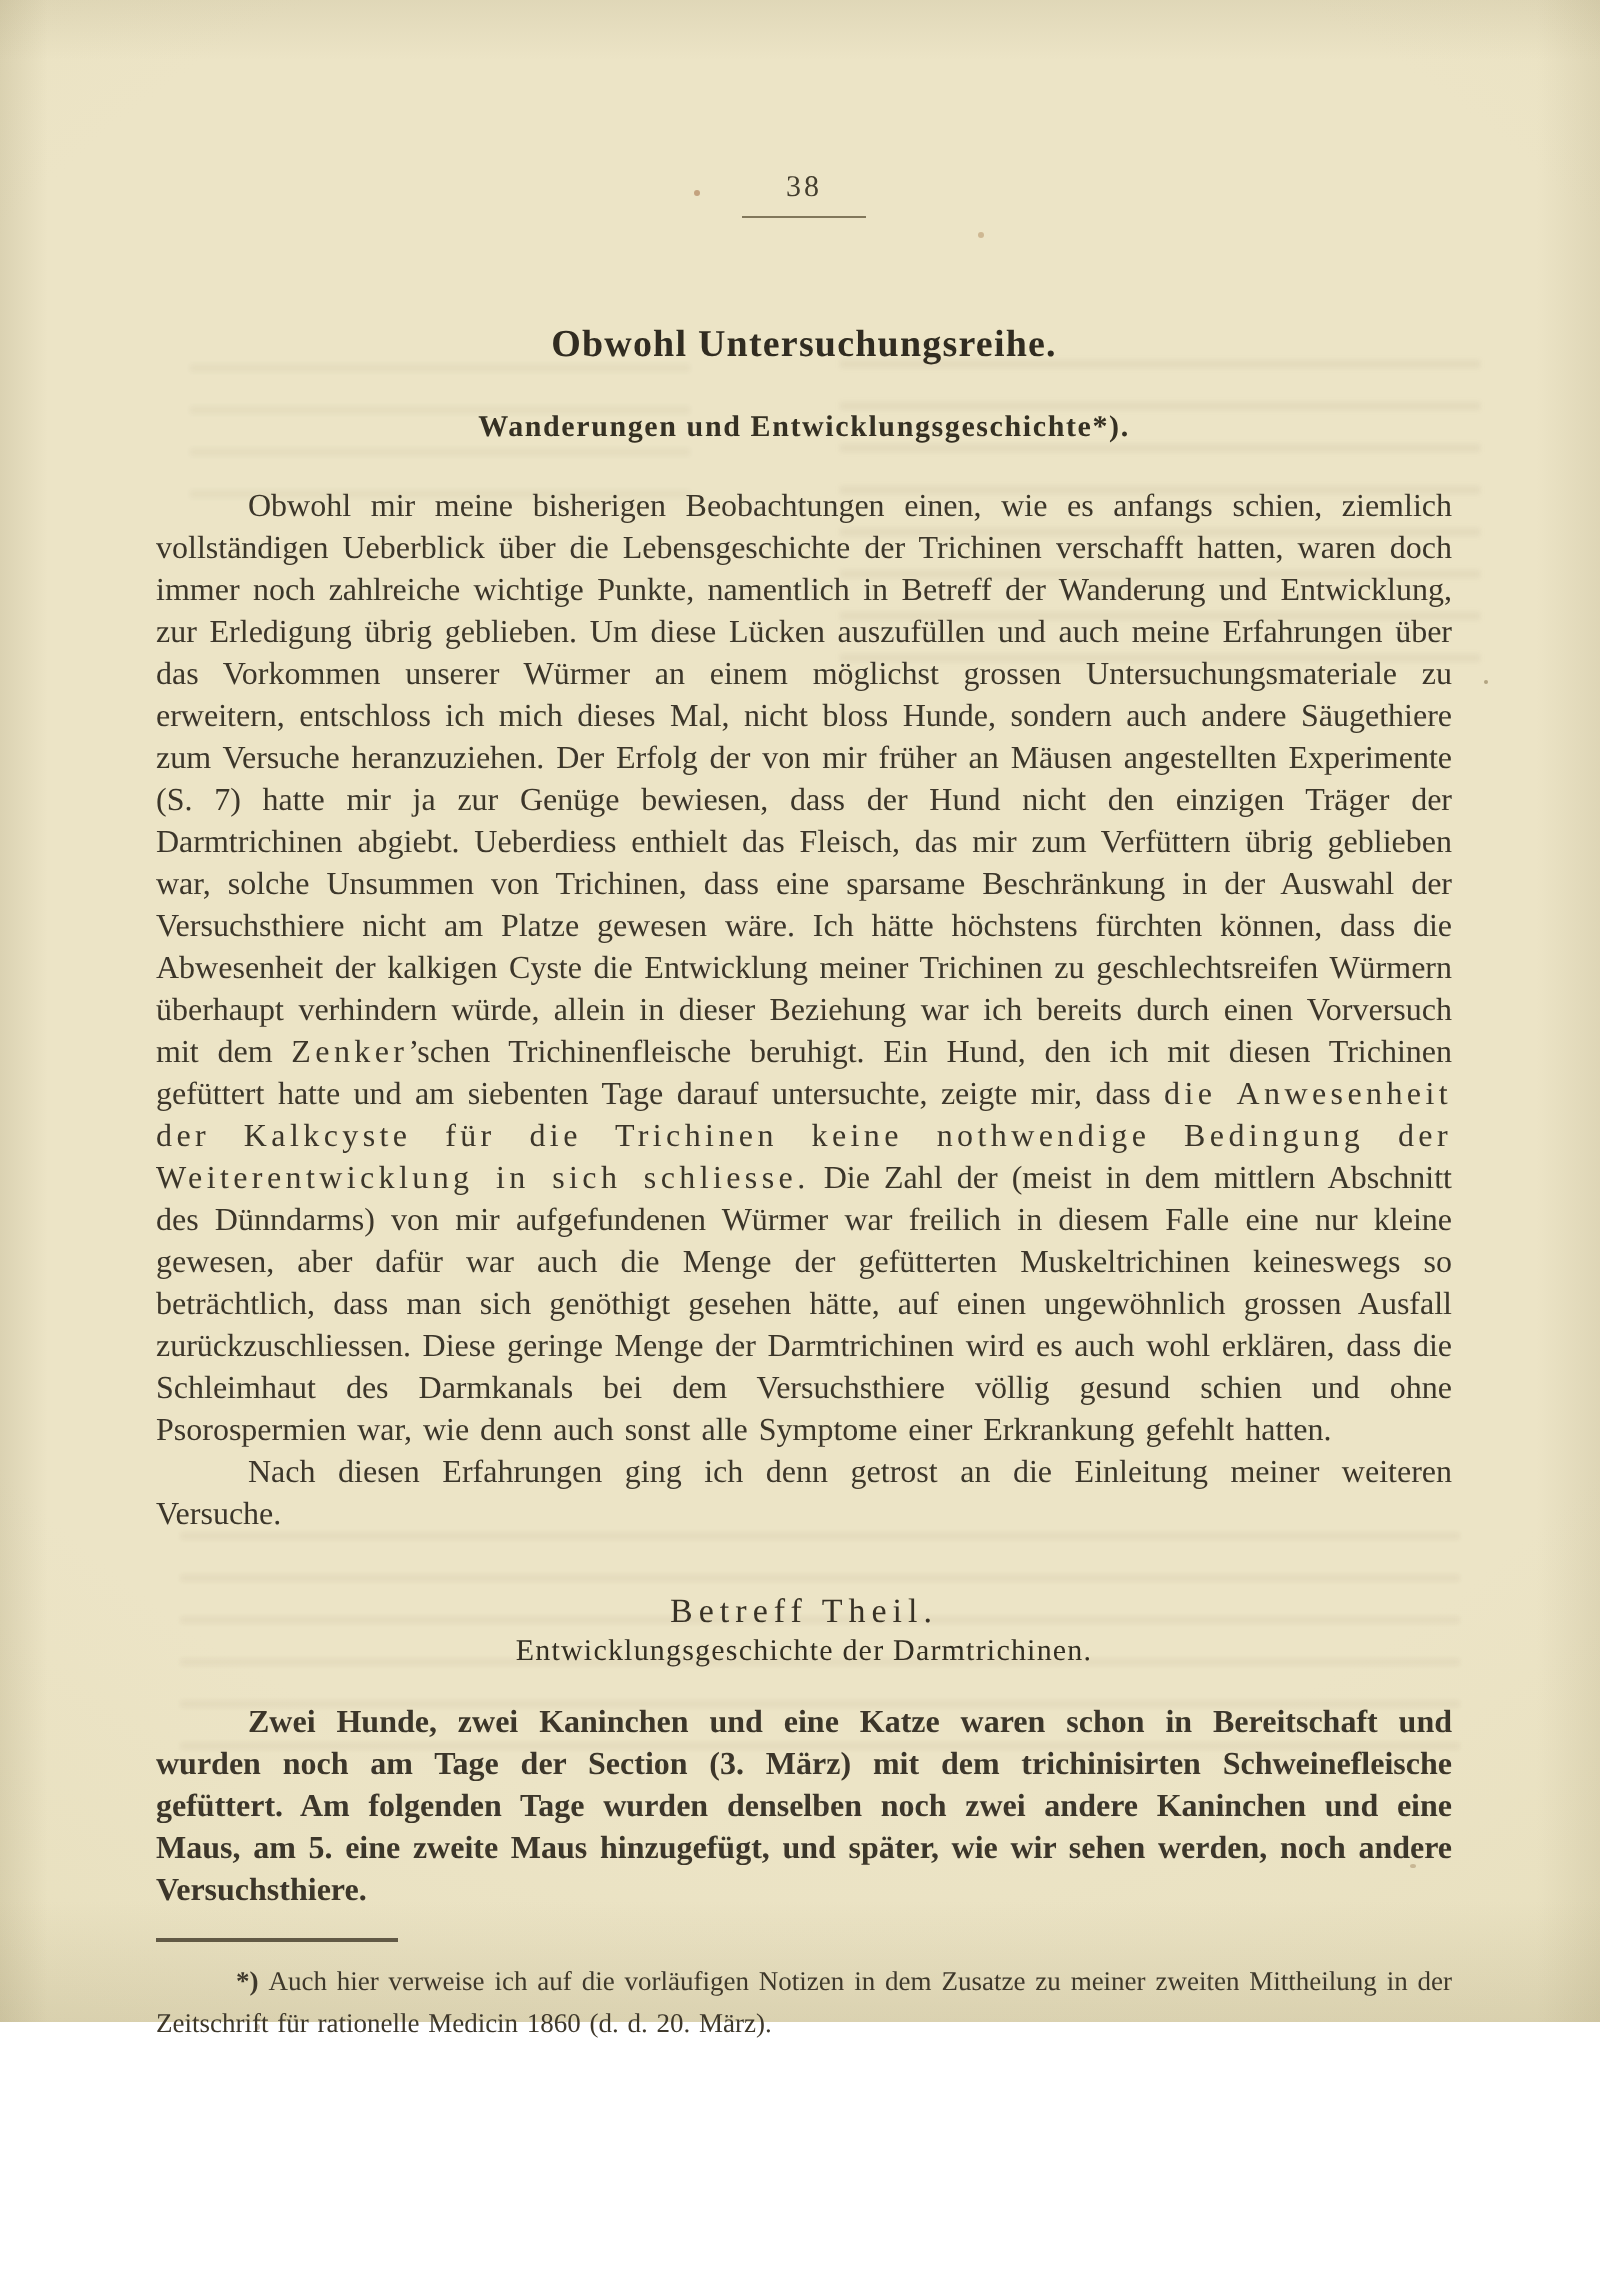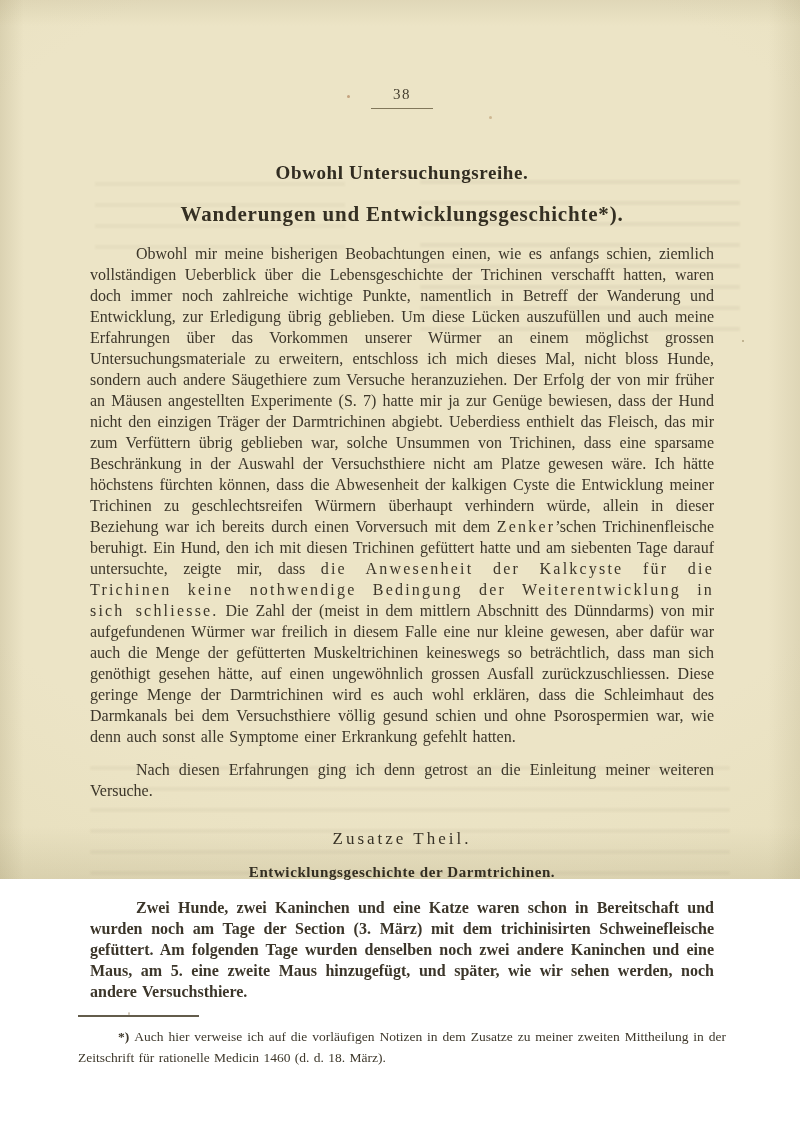--- a/index.html
+++ b/index.html
@@ -5,21 +5,21 @@
   html, body { margin: 0; padding: 0; }
   body {
     width: 800px; height: 1137px;
     overflow: hidden;
     position: relative;
     font-family: "Liberation Serif", "DejaVu Serif", serif;
     color: #3c362a;
   }
   #page {
     position: absolute; left: 0; top: 0;
-    width: 800px; height: 879px;
+    width: 800px; height: 1011px;
     background:
       linear-gradient(to right, rgba(150,138,98,0.20) 0, rgba(150,138,98,0.0) 3%, rgba(150,138,98,0.0) 96%, rgba(150,138,98,0.16) 100%),
       linear-gradient(to bottom, rgba(150,138,98,0.14) 0, rgba(150,138,98,0.0) 3%, rgba(150,138,98,0.0) 94%, rgba(150,138,98,0.18) 100%),
       radial-gradient(130% 95% at 50% 42%, #ece4c6 50%, #e7dfbd 75%, #ddd3ab 100%);
   }
   
   .bleed {
     position: absolute;
     background: repeating-linear-gradient(180deg,
        rgba(118,106,70,0.07) 0 4px, rgba(118,106,70,0.0) 4px 21px);
@@ -48,40 +48,40 @@
     width: 62px; margin: 5px auto 0; border: 0;
     border-top: 1px solid rgba(110,100,72,0.85); height: 0;
   }
   .heading {
     margin: 52px 0 0; text-align: center;
     font-size: 19px; font-weight: bold; letter-spacing: 0.6px;
     color: #312c21; line-height: 24px;
   }
   .subtitle {
     margin: 20px 0 0; text-align: center;
-    font-size: 21px; font-weight: bold; letter-spacing: 0.8px;
+    font-size: 15px; font-weight: bold; letter-spacing: 0.8px;
     color: #353023; line-height: 19px;
   }
   #paras-top { margin-top: 19px; }
   #paras-bottom { margin-top: 15px; font-weight: bold; }
   .body-para {
-    margin: 12px; text-align: justify;
+    margin: 0; text-align: justify;
     font-size: 16px; line-height: 21px;
     word-spacing: 1.5px; text-indent: 46px;
     color: #3c362a;
   }
   .body-para .sp { letter-spacing: 2.2px; word-spacing: 3.5px; }
   .part-heading {
     margin-top: 27px; text-align: center;
     font-size: 17px; letter-spacing: 3px; font-weight: normal;
     color: #383226; line-height: 22px;
   }
   .part-subtitle {
-    margin-top: 13px; text-align: center;
-    font-size: 15px; font-weight: bold; letter-spacing: 0.6px;
+    text-align: center;
+    font-size: 15px; font-weight: normal; letter-spacing: 0.6px;
     color: #332e22; line-height: 19px;
   }
   .footnote-rule {
     margin: 13px 0 0; width: 121px; height: 0;
     border: 0; border-top: 2px solid rgba(82,74,55,0.9);
   }
   .footnote {
     margin: 9px 0 0; text-align: justify;
     font-size: 13.5px; line-height: 21px;
     word-spacing: 1px; text-indent: 40px; color: #3e382b;
@@ -111,25 +111,25 @@
 
     <h1 class="heading">Obwohl Untersuchungsreihe.</h1>
 
     <h2 class="subtitle"><span>Wanderungen und Entwicklungsgeschichte</span><span>*).</span></h2>
 
     <div id="paras-top">
         <p class="body-para"><span class="">Obwohl mir meine bisherigen Beobachtungen einen, wie es anfangs schien, ziemlich vollständigen Ueberblick über die Lebensgeschichte der Trichinen verschafft hatten, waren doch immer noch zahlreiche wichtige Punkte, namentlich in Betreff der Wanderung und Entwicklung, zur Erledigung übrig geblieben. Um diese Lücken auszufüllen und auch meine Erfahrungen über das Vorkommen unserer Würmer an einem möglichst grossen Untersuchungsmateriale zu erweitern, entschloss ich mich dieses Mal, nicht bloss Hunde, sondern auch andere Säugethiere zum Versuche heranzuziehen. Der Erfolg der von mir früher an Mäusen angestellten Experimente (S. 7) hatte mir ja zur Genüge bewiesen, dass der Hund nicht den einzigen Träger der Darmtrichinen abgiebt. Ueberdiess enthielt das Fleisch, das mir zum Verfüttern übrig geblieben war, solche Unsummen von Trichinen, dass eine sparsame Beschränkung in der Auswahl der Versuchsthiere nicht am Platze gewesen wäre. Ich hätte höchstens fürchten können, dass die Abwesenheit der kalkigen Cyste die Entwicklung meiner Trichinen zu geschlechtsreifen Würmern überhaupt verhindern würde, allein in dieser Beziehung war ich bereits durch einen Vorversuch mit dem </span><span class="sp">Zenker</span><span class="">’schen Trichinenfleische beruhigt. Ein Hund, den ich mit diesen Trichinen gefüttert hatte und am siebenten Tage darauf untersuchte, zeigte mir, dass </span><span class="sp">die Anwesenheit der Kalkcyste für die Trichinen keine nothwendige Bedingung der Weiterentwicklung in sich schliesse.</span><span class=""> Die Zahl der (meist in dem mittlern Abschnitt des Dünndarms) von mir aufgefundenen Würmer war freilich in diesem Falle eine nur kleine gewesen, aber dafür war auch die Menge der gefütterten Muskeltrichinen keineswegs so beträchtlich, dass man sich genöthigt gesehen hätte, auf einen ungewöhnlich grossen Ausfall zurückzuschliessen. Diese geringe Menge der Darmtrichinen wird es auch wohl erklären, dass die Schleimhaut des Darmkanals bei dem Versuchsthiere völlig gesund schien und ohne Psorospermien war, wie denn auch sonst alle Symptome einer Erkrankung gefehlt hatten.</span></p>
         <p class="body-para"><span class="">Nach diesen Erfahrungen ging ich denn getrost an die Einleitung meiner weiteren Versuche.</span></p>
       </div>
 
-    <div class="part-heading">Zusatze Theil.</div>
+    <div class="part-heading">Betreff Theil.</div>
     <div class="part-subtitle">Entwicklungsgeschichte der Darmtrichinen.</div>
 
     <div id="paras-bottom">
         <p class="body-para"><span class="">Zwei Hunde, zwei Kaninchen und eine Katze waren schon in Bereitschaft und wurden noch am Tage der Section (3. März) mit dem trichinisirten Schweinefleische gefüttert. Am folgenden Tage wurden denselben noch zwei andere Kaninchen und eine Maus, am 5. eine zweite Maus hinzugefügt, und später, wie wir sehen werden, noch andere Versuchsthiere.</span></p>
       </div>
 
     <hr class="footnote-rule">
 
-    <p class="footnote"><b class="fn-marker">*)</b>&nbsp;<span>Auch hier verweise ich auf die vorläufigen Notizen in dem Zusatze zu meiner zweiten Mittheilung in der Zeitschrift für rationelle Medicin 1460 (d. d. 18. März).</span></p>
+    <p class="footnote"><b class="fn-marker">*)</b>&nbsp;<span>Auch hier verweise ich auf die vorläufigen Notizen in dem Zusatze zu meiner zweiten Mittheilung in der Zeitschrift für rationelle Medicin 1860 (d. d. 20. März).</span></p>
 
   </div>
 </div>
 
 </body></html>

